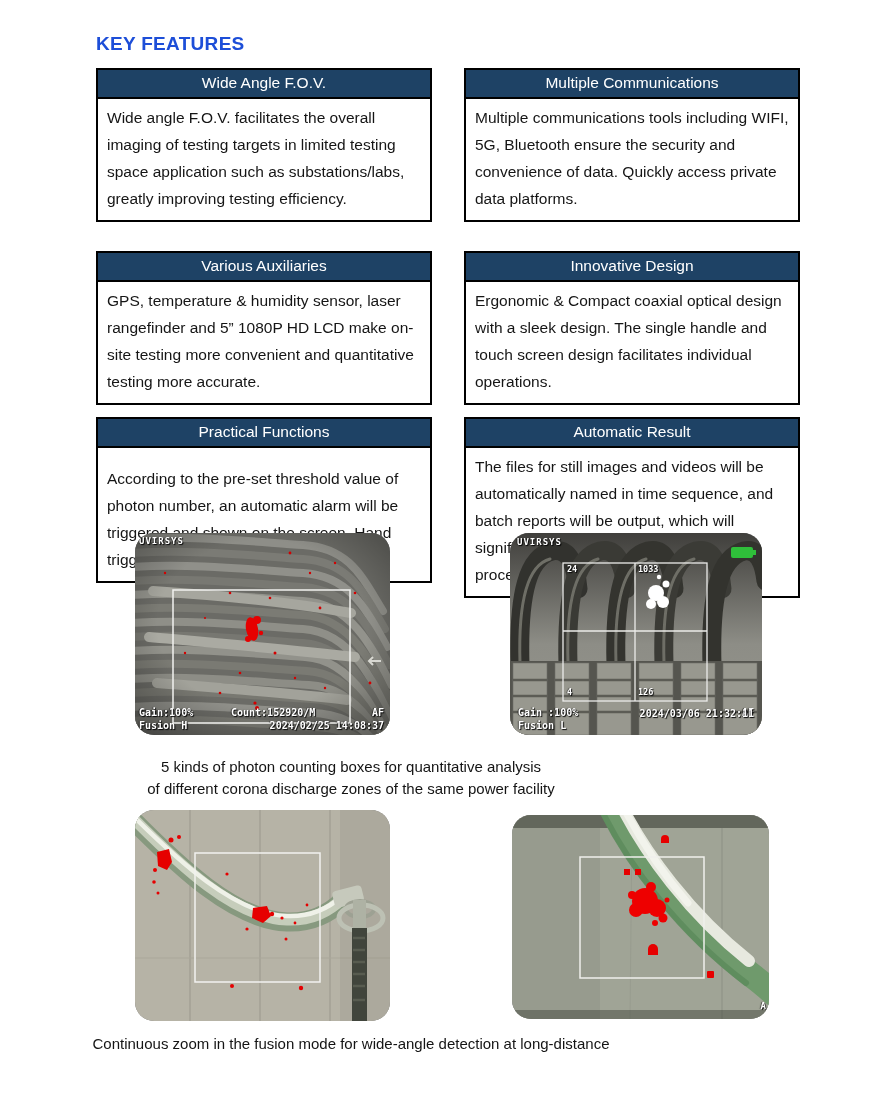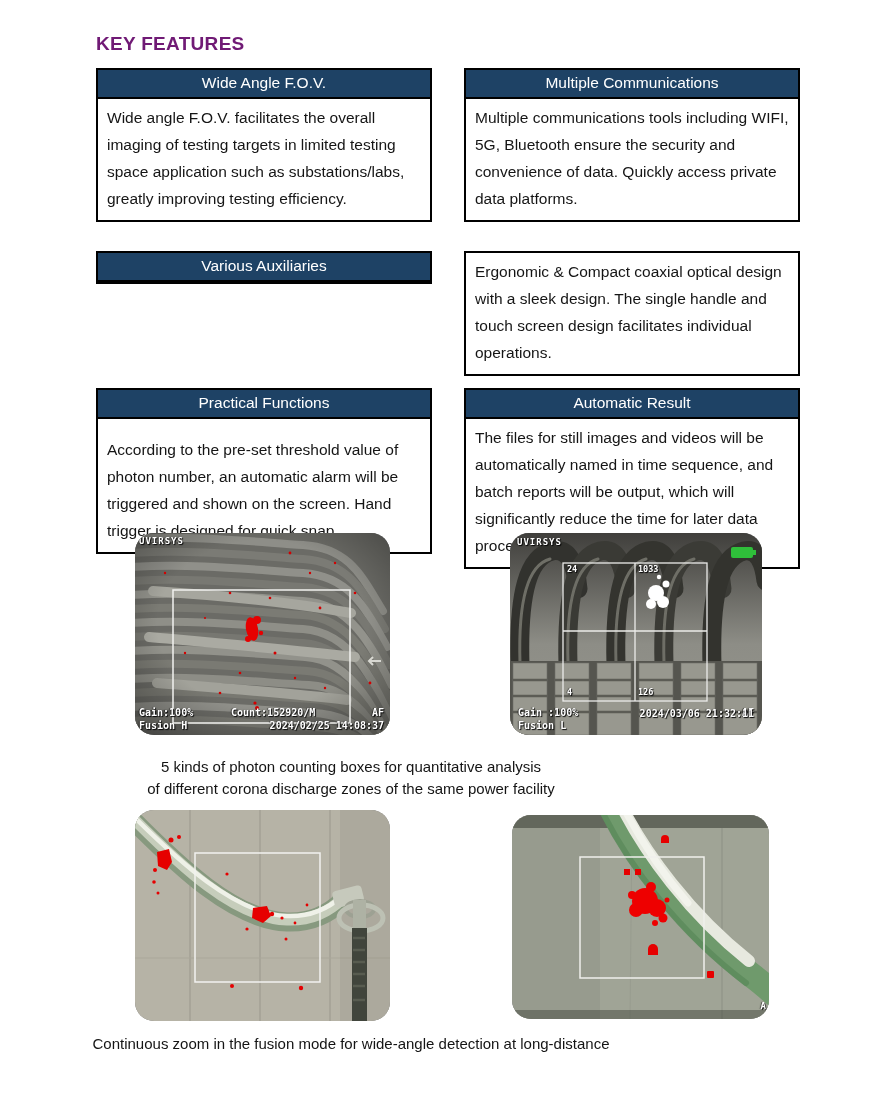--- a/index.html
+++ b/index.html
@@ -5,21 +5,21 @@
   * { box-sizing: border-box; margin: 0; padding: 0; }
   html, body { background: #ffffff; }
   body {
     width: 882px; height: 1094px; position: relative;
     font-family: "Liberation Sans", sans-serif; color: #111;
   }
   .page { position: relative; width: 882px; height: 1094px; overflow: hidden; background:#fff; }
 
   .page-title {
     position: absolute; left: 96px; top: 33px;
-    font-size: 19px; font-weight: bold; letter-spacing: .3px; color: #701a75;
+    font-size: 19px; font-weight: bold; letter-spacing: .3px; color: #1d4ed8;
   }
 
   .features { position: absolute; left: 96px; top: 68px; width: 704px; }
   .feature-row { display: flex; gap: 32px; align-items: flex-start; }
   .feature-row + .feature-row { margin-top: 29px; }
   .feature-row.tight { margin-top: 12px; }
 
   .card { width: 396px; border: 2px solid #000; background: #fff; }
   .card-header {
     background: #1e4265; color: #ffffff; text-align: center;
@@ -72,22 +72,24 @@
         <div class="card-body b1">Wide angle F.O.V. facilitates the overall imaging of testing targets in limited testing space application such as substations/labs, greatly improving testing efficiency.</div>
       </article>
       <article class="card">
         <header class="card-header">Multiple Communications</header>
         <div class="card-body b1">Multiple communications tools including WIFI, 5G, Bluetooth ensure the security and convenience of data. Quickly access private data platforms.</div>
       </article>
     </div>
     <div class="feature-row">
       <article class="card">
         <header class="card-header">Various Auxiliaries</header>
-      </article>
-      <article class="card">
+        <div class="card-body b2">GPS, temperature &amp; humidity sensor, laser rangefinder and 5” 1080P HD LCD make on-site testing more convenient and quantitative testing more accurate.</div>
+      </article>
+      <article class="card">
+        <header class="card-header">Innovative Design</header>
         <div class="card-body b2">Ergonomic &amp; Compact coaxial optical design with a sleek design. The single handle and touch screen design facilitates individual operations.</div>
       </article>
     </div>
     <div class="feature-row tight">
       <article class="card">
         <header class="card-header">Practical Functions</header>
         <div class="card-body b3l">According to the pre-set threshold value of photon number, an automatic alarm will be triggered and shown on the screen. Hand trigger is designed for quick snap.</div>
       </article>
       <article class="card">
         <header class="card-header">Automatic Result</header>

